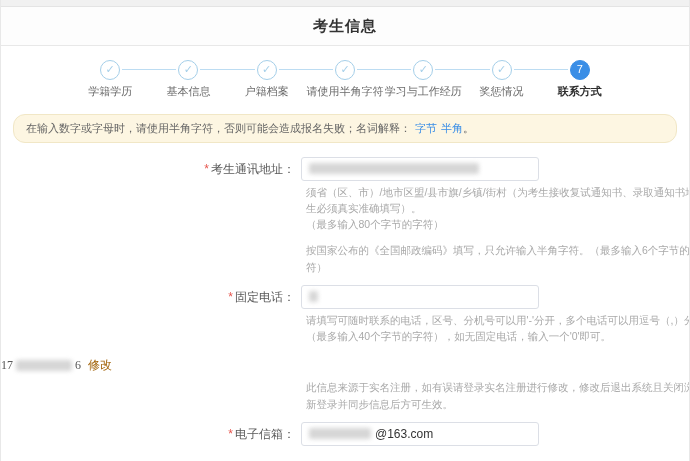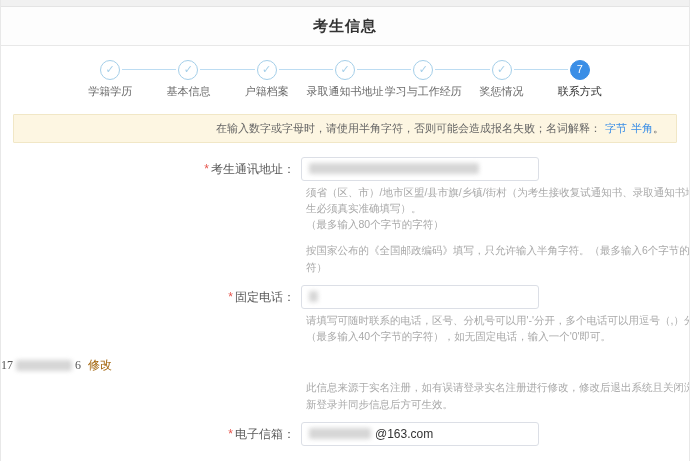--- a/index.html
+++ b/index.html
@@ -33,30 +33,30 @@
   }
   .step.current .circle {
     background: #3a8ee6; border-color: #3a8ee6; color: #fff; font-size: 11px;
   }
   .step:not(:first-child)::before {
     content: "";
     position: absolute; top: 10px; right: 50%; margin-right: 12px;
     width: calc(100% - 24px); height: 1px; background: #bcdcf2; z-index: 1;
   }
   .step .lbl { margin-top: 4px; font-size: 11px; color: #6b6b6b; white-space: nowrap; }
-  .step.current .lbl { color: #2f2f2f; font-weight: normal; }
+  .step.current .lbl { color: #2f2f2f; font-weight: bold; }
 
   
   .notice {
     margin: 15px 12px 0 12px;
     background: #fdf6e2;
     border: 1px solid #f1e7c6;
-    border-radius: 1px;
+    border-radius: 12px;
     padding: 6px 12px;
-    font-size: 11px; color: #666; text-align: right;
+    font-size: 11px; color: #666;
   }
   .notice a { color: #3a8ee6; text-decoration: none; margin-left: 4px; }
 
   
   .form { margin-top: 14px; }
   .row { display: flex; align-items: center; margin-bottom: 0; margin-top: 8px; }
   .row .label {
     width: 300px; text-align: right; padding-right: 6px;
     font-size: 12px; color: #5a5a5a; line-height: 24px; white-space: nowrap;
   }
@@ -95,21 +95,21 @@
   <div class="step">
     <span class="circle">✓</span>
     <div class="lbl">基本信息</div>
   </div>
   <div class="step">
     <span class="circle">✓</span>
     <div class="lbl">户籍档案</div>
   </div>
   <div class="step">
     <span class="circle">✓</span>
-    <div class="lbl">录取通知书地址</div>
+    <div class="lbl">请使用半角字符</div>
   </div>
   <div class="step">
     <span class="circle">✓</span>
     <div class="lbl">学习与工作经历</div>
   </div>
   <div class="step">
     <span class="circle">✓</span>
     <div class="lbl">奖惩情况</div>
   </div>
   <div class="step current">

